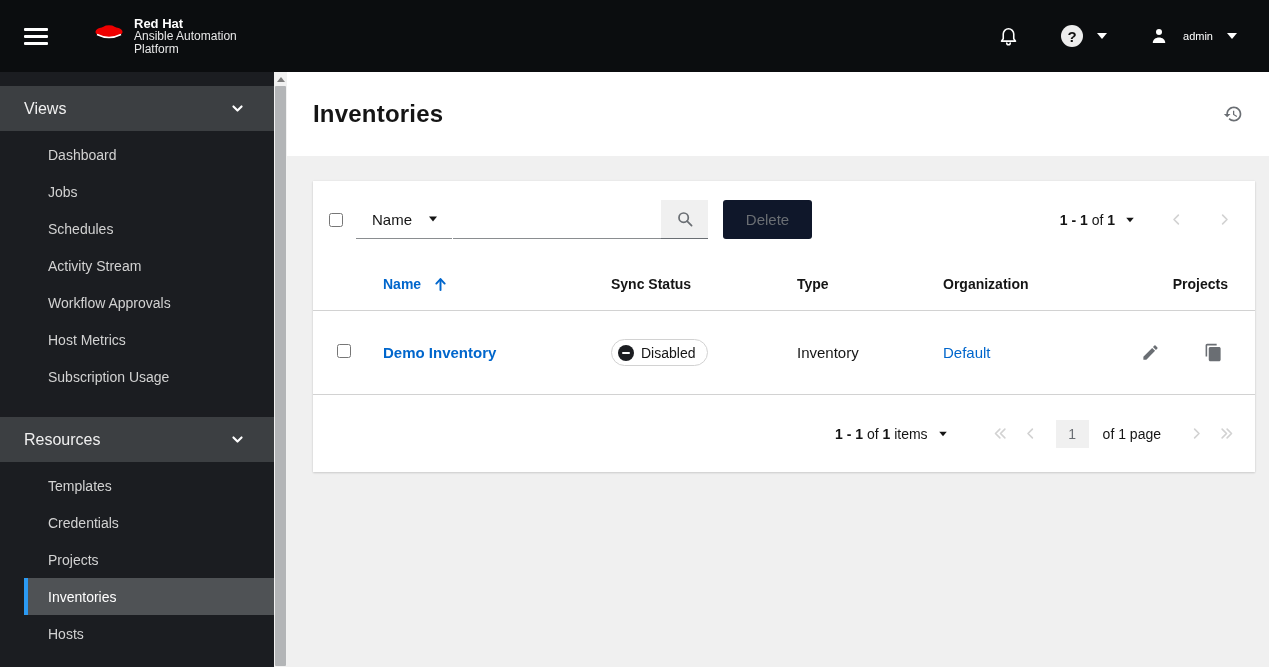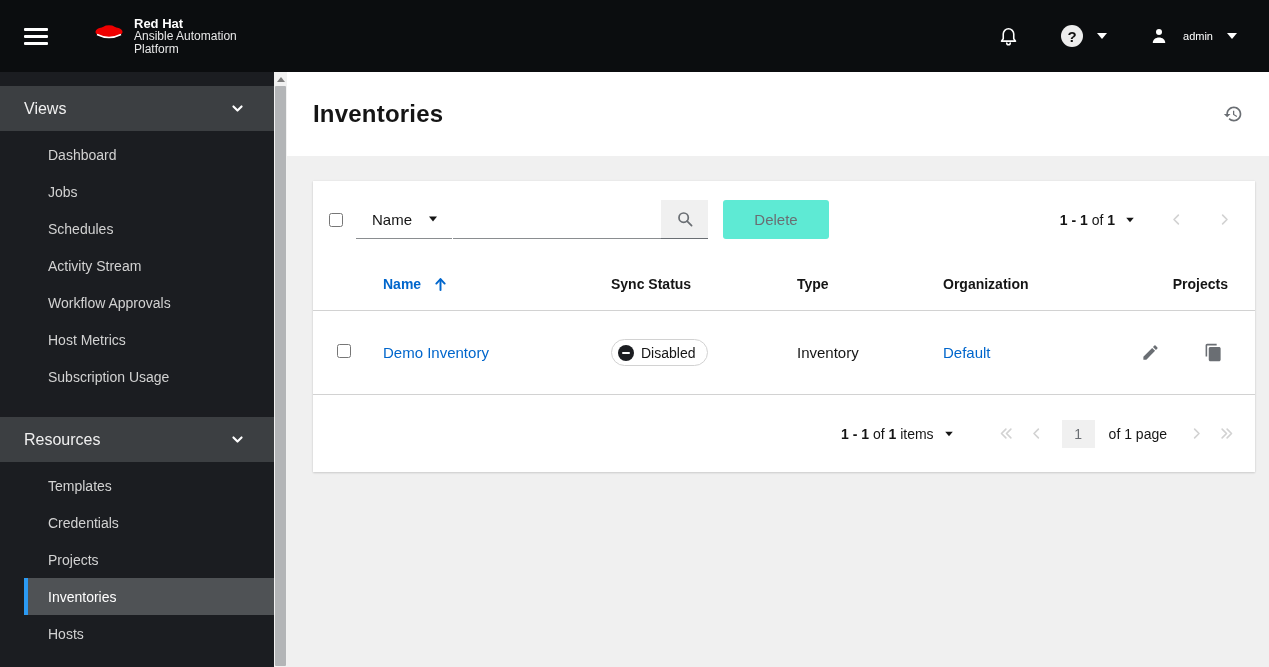--- a/index.html
+++ b/index.html
@@ -48,49 +48,49 @@
   input[type="checkbox"] { width:14px; height:14px; cursor:pointer; }
   .toolbar .cb { margin-right:13px; }
   .filter-select { height:39px; width:96px; background:#fff; border-bottom:1px solid #8a8d90; display:flex; align-items:center; justify-content:space-between; padding:0 14px 0 16px; font-size:15px; cursor:pointer; }
   .filter-select .caret { color:#151515; transform:scale(.8); }
   .search-input { height:39px; width:208px; border:none; border-bottom:1px solid #8a8d90; font-size:15px; padding:0 10px; outline:none; background:#fff; margin-left:1px; }
   .search-btn { height:39px; width:47px; background:#f0f0f0; border-bottom:1px solid #6a6e73; display:flex; align-items:center; justify-content:center; }
   .annotation { border:4px solid #e60000; padding:5px; margin-left:14px; display:inline-block; line-height:0; }
   .btn { height:39px; border-radius:3px; font-size:15px; display:inline-flex; align-items:center; justify-content:center; }
   .btn-add { width:72px; background:#0066cc; color:#fff; gap:9px; }
   .btn-add .caret { color:#fff; transform:scale(.8); }
-  .btn-delete { width:106px; background:#5eead4; color:#6a6e73; margin-left:15px; cursor:default; }
+  .btn-delete { width:89px; background:#0f172a; color:#6a6e73; margin-left:15px; cursor:default; }
   .pag-top { margin-left:auto; display:flex; align-items:center; font-size:14px; }
   .pag-range b { font-weight:700; }
   .pag-top .caret { color:#151515; transform:scale(.75); margin-left:10px; }
   .chev-btn { width:30px; height:36px; display:flex; align-items:center; justify-content:center; color:#d2d2d2; }
   .pag-top .chev-btn:first-of-type { margin-left:26px; }
   .pag-top .chev-btn + .chev-btn { margin-left:18px; }
 
   
   .trow { display:grid; grid-template-columns:70px 228px 186px 146px 1fr 170px; align-items:center; }
   .thead { height:53px; font-weight:700; font-size:14px; }
   .thead .th-name { color:#0066cc; display:flex; align-items:center; gap:13px; cursor:pointer; }
   .thead { border-bottom:1px solid #d2d2d2; }
   .tbody-row { height:84px; border-bottom:1px solid #d2d2d2; font-size:15px; }
   .cell-cb { padding-left:24px; }
   .link { color:#0066cc; text-decoration:none; cursor:pointer; }
-  .row-name { font-weight:400; }
+  .row-name { font-weight:700; }
   .th-actions { text-align:right; padding-right:27px; }
   .cell-actions { display:flex; justify-content:flex-end; align-items:center; gap:44px; padding-right:32px; }
   .badge { display:inline-flex; align-items:center; gap:7px; height:27px; border:1px solid #d2d2d2; border-radius:14px; padding:0 12px 0 6px; font-size:14px; background:#fff; }
   .minus-circle { width:16px; height:16px; border-radius:50%; background:#1b1d21; position:relative; }
   .minus-circle::after { content:""; position:absolute; left:4px; top:7px; width:8px; height:2.4px; background:#fff; border-radius:1px; }
 
   
   .pag-bottom { height:77px; display:flex; align-items:center; justify-content:flex-end; padding-right:14px; font-size:14px; }
   .pag-bottom .items-group { display:flex; align-items:center; margin-right:38px; }
   .pag-bottom .items-group .caret { color:#151515; transform:scale(.75); margin-left:10px; }
   .page-box { width:33px; height:28px; background:#f0f0f0; color:#6a6e73; text-align:center; font-size:14px; line-height:28px; margin:0 10px; border:none; }
-  .page-of { margin:0 14px 0 4px; color:#151515; }
+  .page-of { margin:0 20px 0 4px; color:#151515; }
   svg.icon { display:block; }
 </style>
 </head>
 <body>
 
 <header class="masthead">
   <div class="mh-left">
     <button class="hamburger" aria-label="toggle navigation">
       <span></span>
         <span></span>

